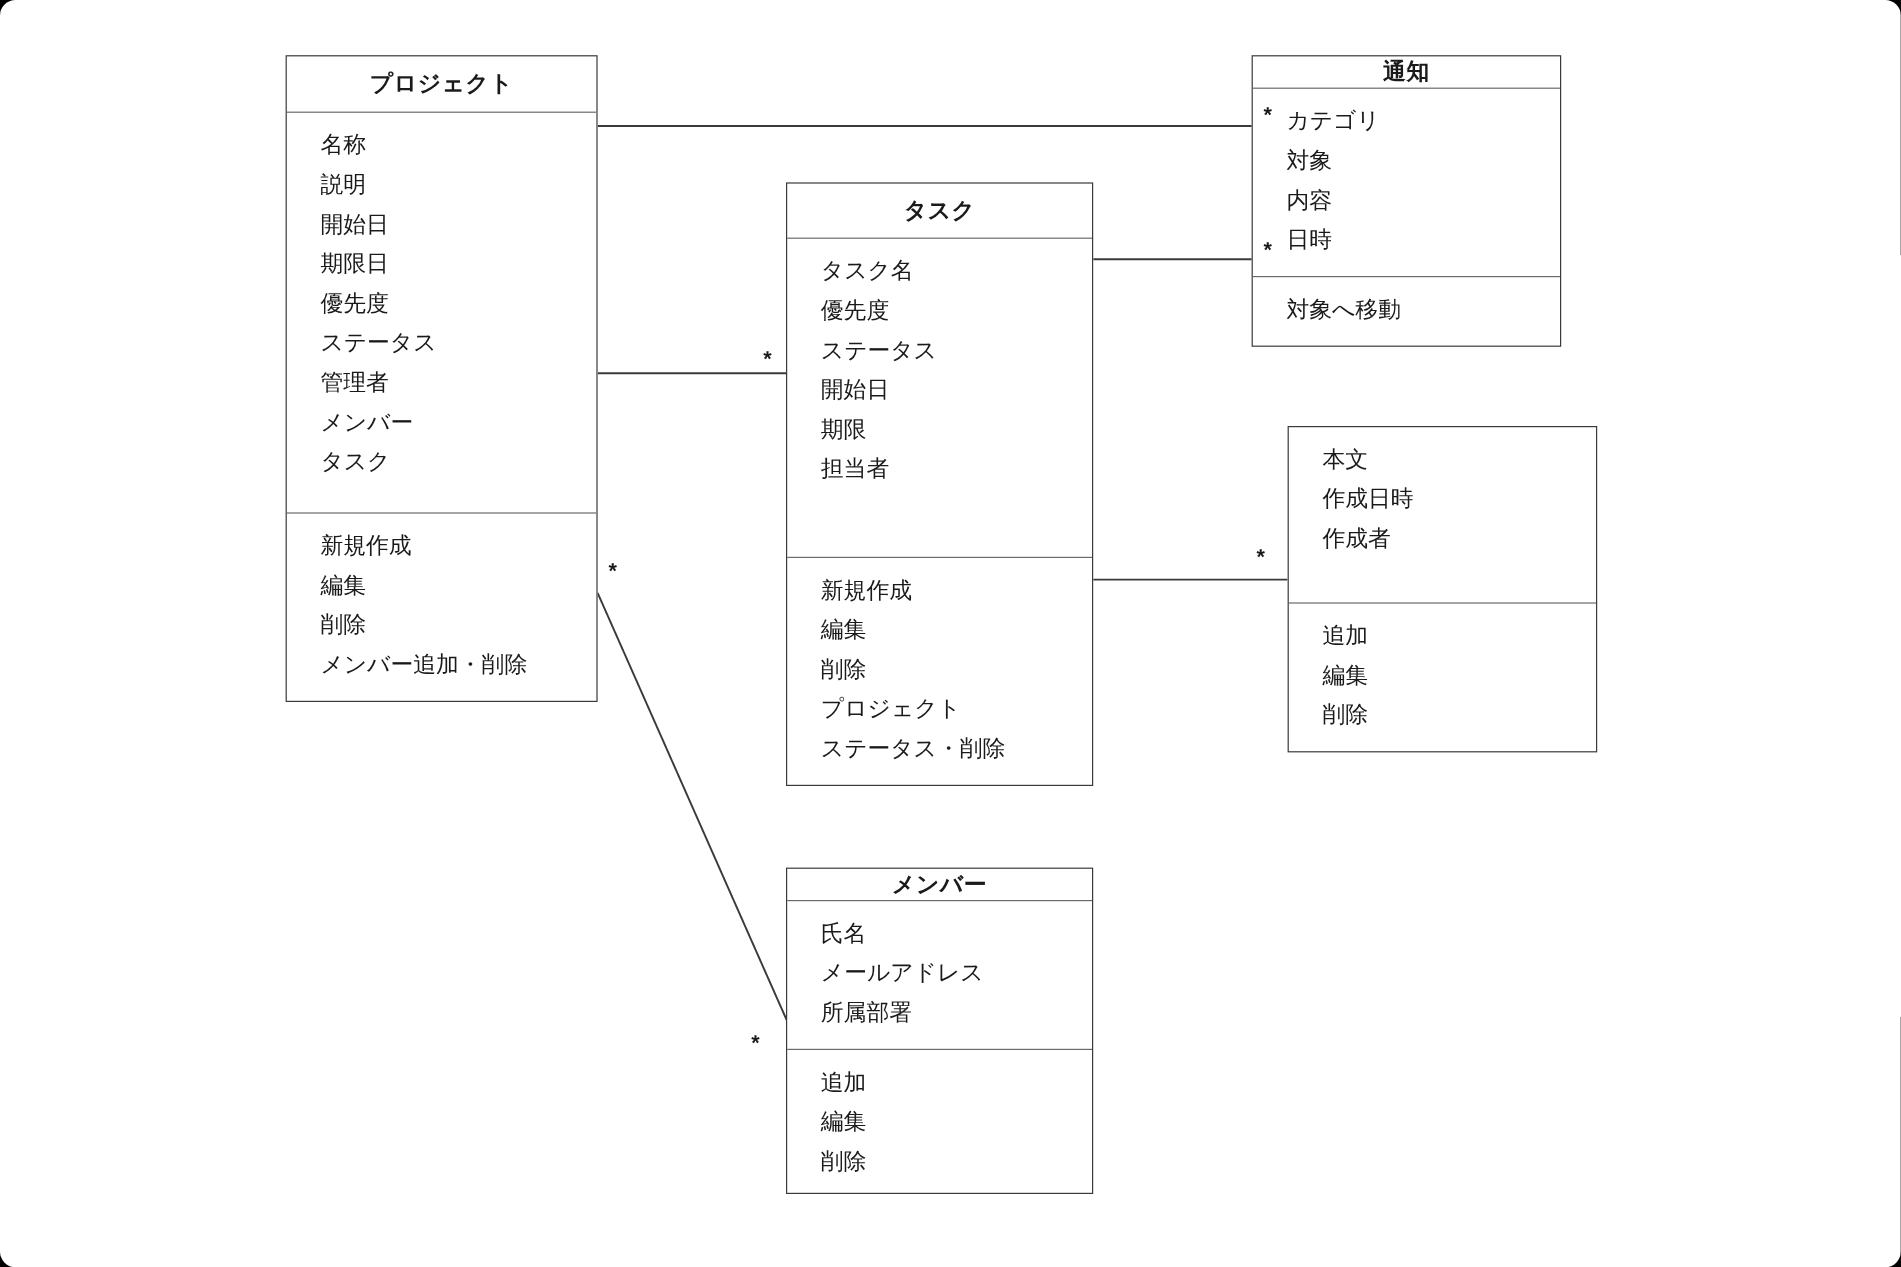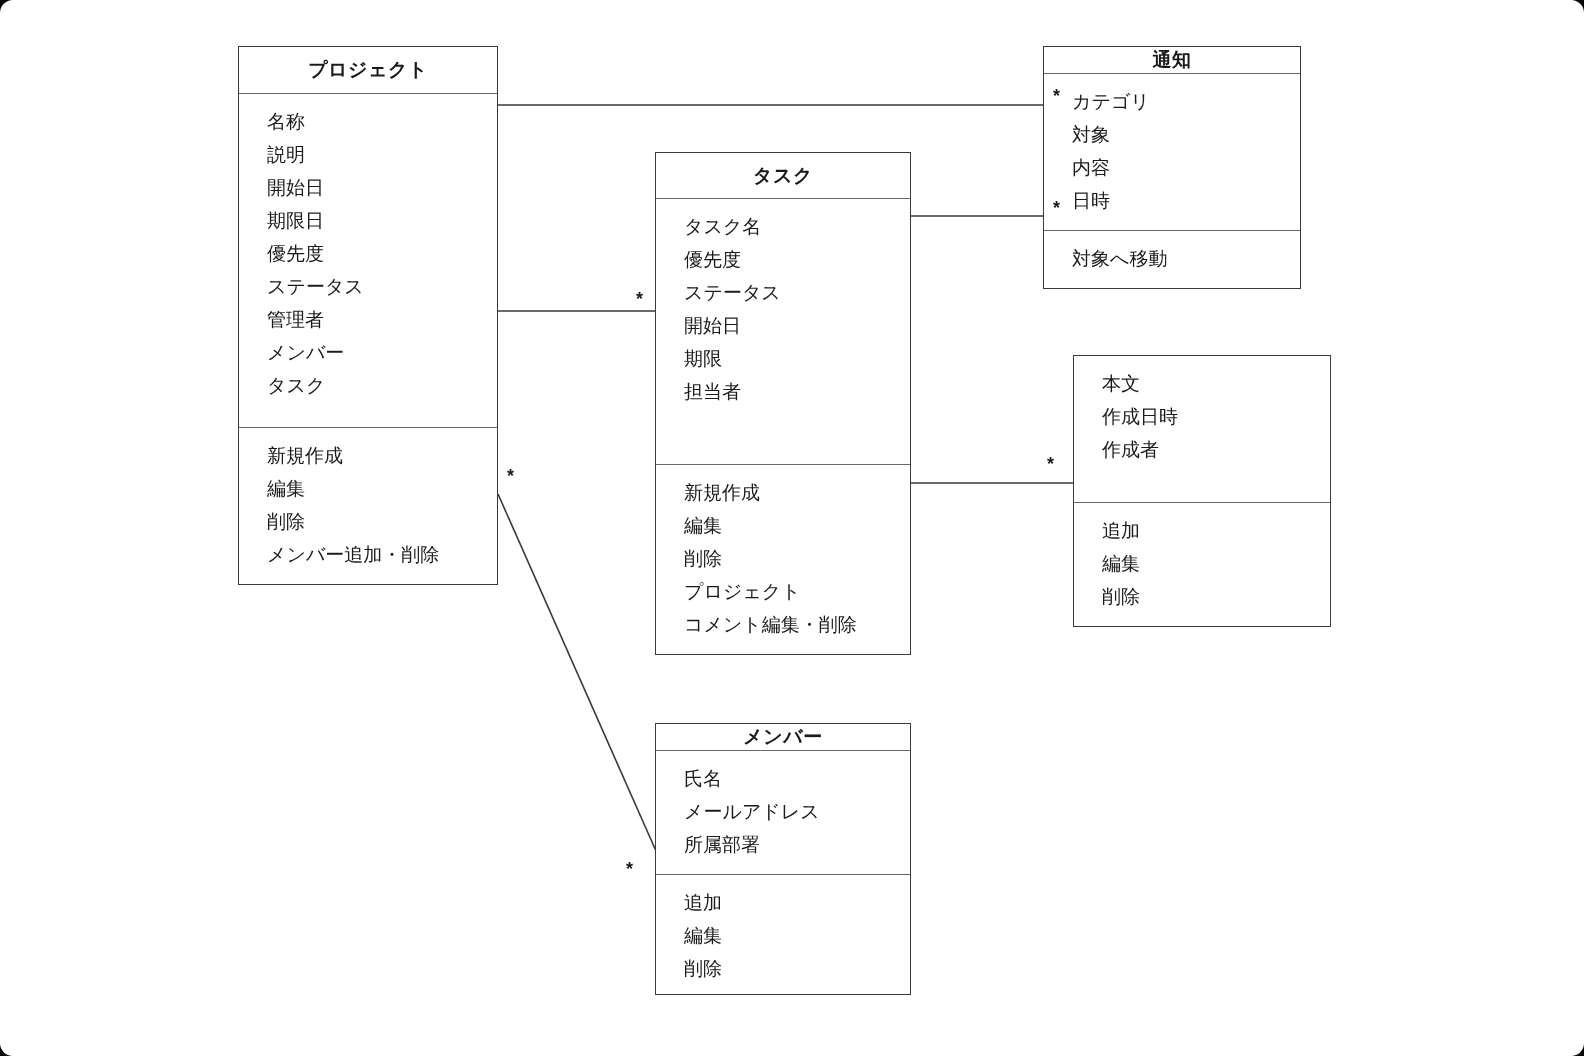--- a/index.html
+++ b/index.html
@@ -112,21 +112,21 @@
           <div class="uml-row">ステータス</div>
           <div class="uml-row">開始日</div>
           <div class="uml-row">期限</div>
           <div class="uml-row">担当者</div>
         </div>
         <div class="uml-compartment has-divider" style="margin-top: auto;">
           <div class="uml-row">新規作成</div>
           <div class="uml-row">編集</div>
           <div class="uml-row">削除</div>
           <div class="uml-row">プロジェクト</div>
-          <div class="uml-row">コメント編集・削除</div>
+          <div class="uml-row">ステータス・削除</div>
         </div>
       </div>
       <div class="uml-class" style="left: 1043px; top: 46px; width: 258px; height: 243px;">
         <div class="uml-title" style="height: 47px;">通知</div>
         <div class="uml-compartment">
           <div class="uml-row">カテゴリ</div>
           <div class="uml-row">対象</div>
           <div class="uml-row">内容</div>
           <div class="uml-row">日時</div>
         </div>

